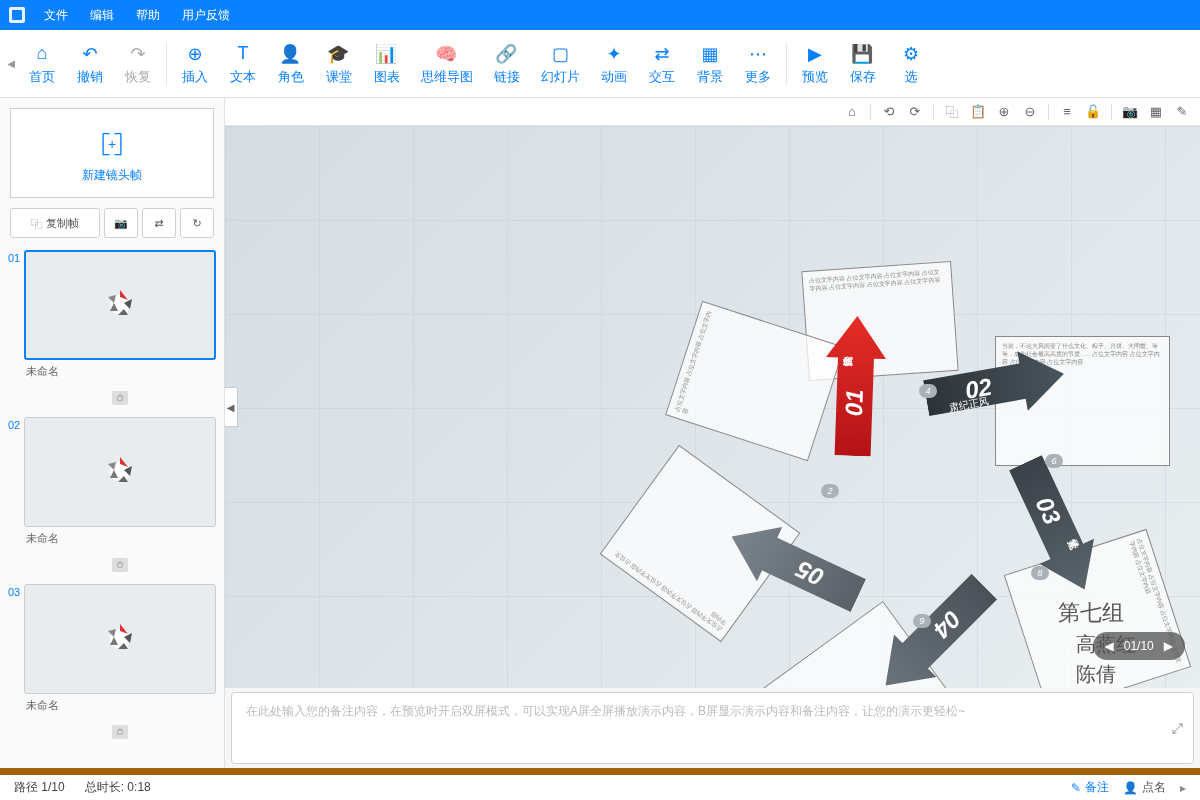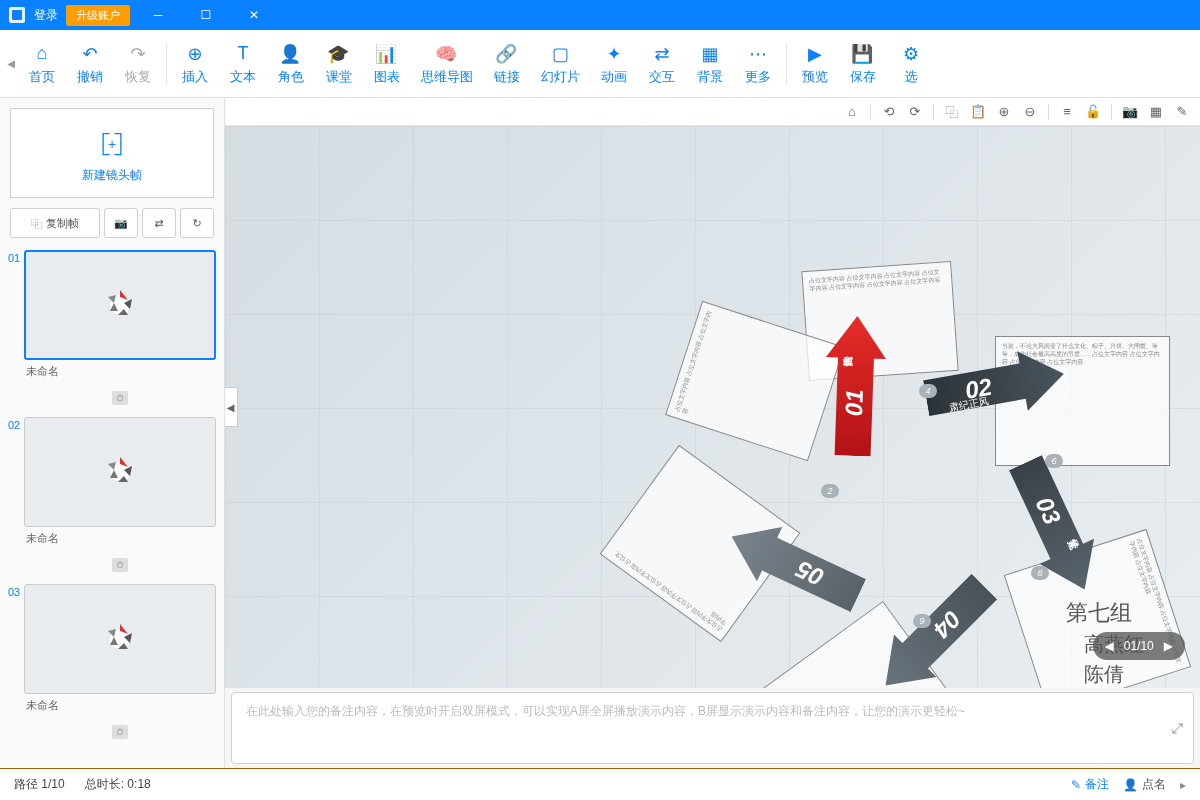--- a/index.html
+++ b/index.html
@@ -59,50 +59,49 @@
 .a5{left:500px;top:410px;transform:rotate(205deg)}
 .a5 .body{background:linear-gradient(90deg,#5a6168,#7a848c)}
 .textbox{position:absolute;border:1px solid #888;background:rgba(255,255,255,.72);padding:6px;font-size:6px;color:#888;line-height:1.3;overflow:hidden;z-index:5}
 .tb1{left:580px;top:140px;width:150px;height:110px;transform:rotate(-4deg)}
 .tb2{left:770px;top:210px;width:175px;height:130px;transform:rotate(0deg)}
 .tb3{left:800px;top:420px;width:145px;height:150px;transform:rotate(72deg)}
 .tb4{left:550px;top:510px;width:160px;height:125px;transform:rotate(144deg)}
 .tb5{left:400px;top:350px;width:150px;height:135px;transform:rotate(216deg)}
 .tb6{left:470px;top:180px;width:120px;height:150px;transform:rotate(288deg)}
 .marker{position:absolute;width:18px;height:14px;background:#aab2b8;border-radius:8px;font-size:9px;color:#fff;display:flex;align-items:center;justify-content:center;font-style:italic;z-index:12}
-.credits{position:absolute;right:56px;top:470px;font-size:20px;color:#555;line-height:1.5;z-index:8}
+.credits{position:absolute;right:64px;top:470px;font-size:20px;color:#555;line-height:1.5;z-index:8}
 .credits .grp{font-size:22px}
 .slide-nav{position:absolute;right:15px;bottom:28px;background:rgba(80,80,80,.75);color:#fff;border-radius:14px;height:28px;display:flex;align-items:center;padding:0 12px;gap:10px;font-size:12px;z-index:20}
 .collapse{position:absolute;left:-1px;top:50%;transform:translateY(-50%);width:14px;height:40px;background:#fff;border:1px solid #ccc;border-left:none;display:flex;align-items:center;justify-content:center;font-size:10px;color:#666;cursor:pointer;z-index:25}
 .notes{height:72px;margin:4px 6px;border:1px solid #d0d0d0;border-radius:4px;background:#fff;position:relative;padding:10px 40px 10px 14px;font-size:12px;color:#bbb}
 .notes .expand{position:absolute;right:10px;top:50%;transform:translateY(-50%);color:#888;cursor:pointer;font-size:14px}
-.statusbar{height:32px;background:#fff;border-top:1px solid #a16207;display:flex;align-items:center;padding:0 14px;font-size:12px;color:#444}
+.statusbar{height:32px;background:#fff;border-top:7px solid #a16207;display:flex;align-items:center;padding:0 14px;font-size:12px;color:#444}
 .statusbar .sl{display:flex;gap:20px}
 .statusbar .sr{margin-left:auto;display:flex;gap:14px;align-items:center;color:#0a81ff}
 .sr-item{display:flex;align-items:center;gap:4px;cursor:pointer}
 .sr-item.g{color:#555}
 svg{display:block}
 .mini-pin{position:absolute;width:40px;height:40px;left:50%;top:50%;transform:translate(-50%,-50%)}
 </style>
 </head>
 <body>
 
 <div class="titlebar">
 <div class="logo">
       <svg width="16" height="16" viewBox="0 0 16 16">
         <rect width="16" height="16" fill="#fff" opacity=".9" rx="2"></rect>
         <rect x="3" y="3" width="10" height="10" fill="#0a81ff" rx="1"></rect>
       </svg>
     </div>
-<div class="right">
-<span style="cursor:pointer">登录</span>
-<span class="upgrade">升级账户</span>
-<div class="winbtn">─</div>
-<div class="winbtn">☐</div>
-<div class="winbtn">✕</div>
+<div class="menu">
+<span>文件</span>
+<span>编辑</span>
+<span>帮助</span>
+<span>用户反馈</span>
 </div>
 </div>
 
 <div class="toolbar">
 <div class="scroll-btn">◀</div>
 <div class="tb-group" id="tb-left">
       <div class="tb-item blue">
         <div class="ico">⌂</div>
         <div class="lbl">首页</div>
       </div>

